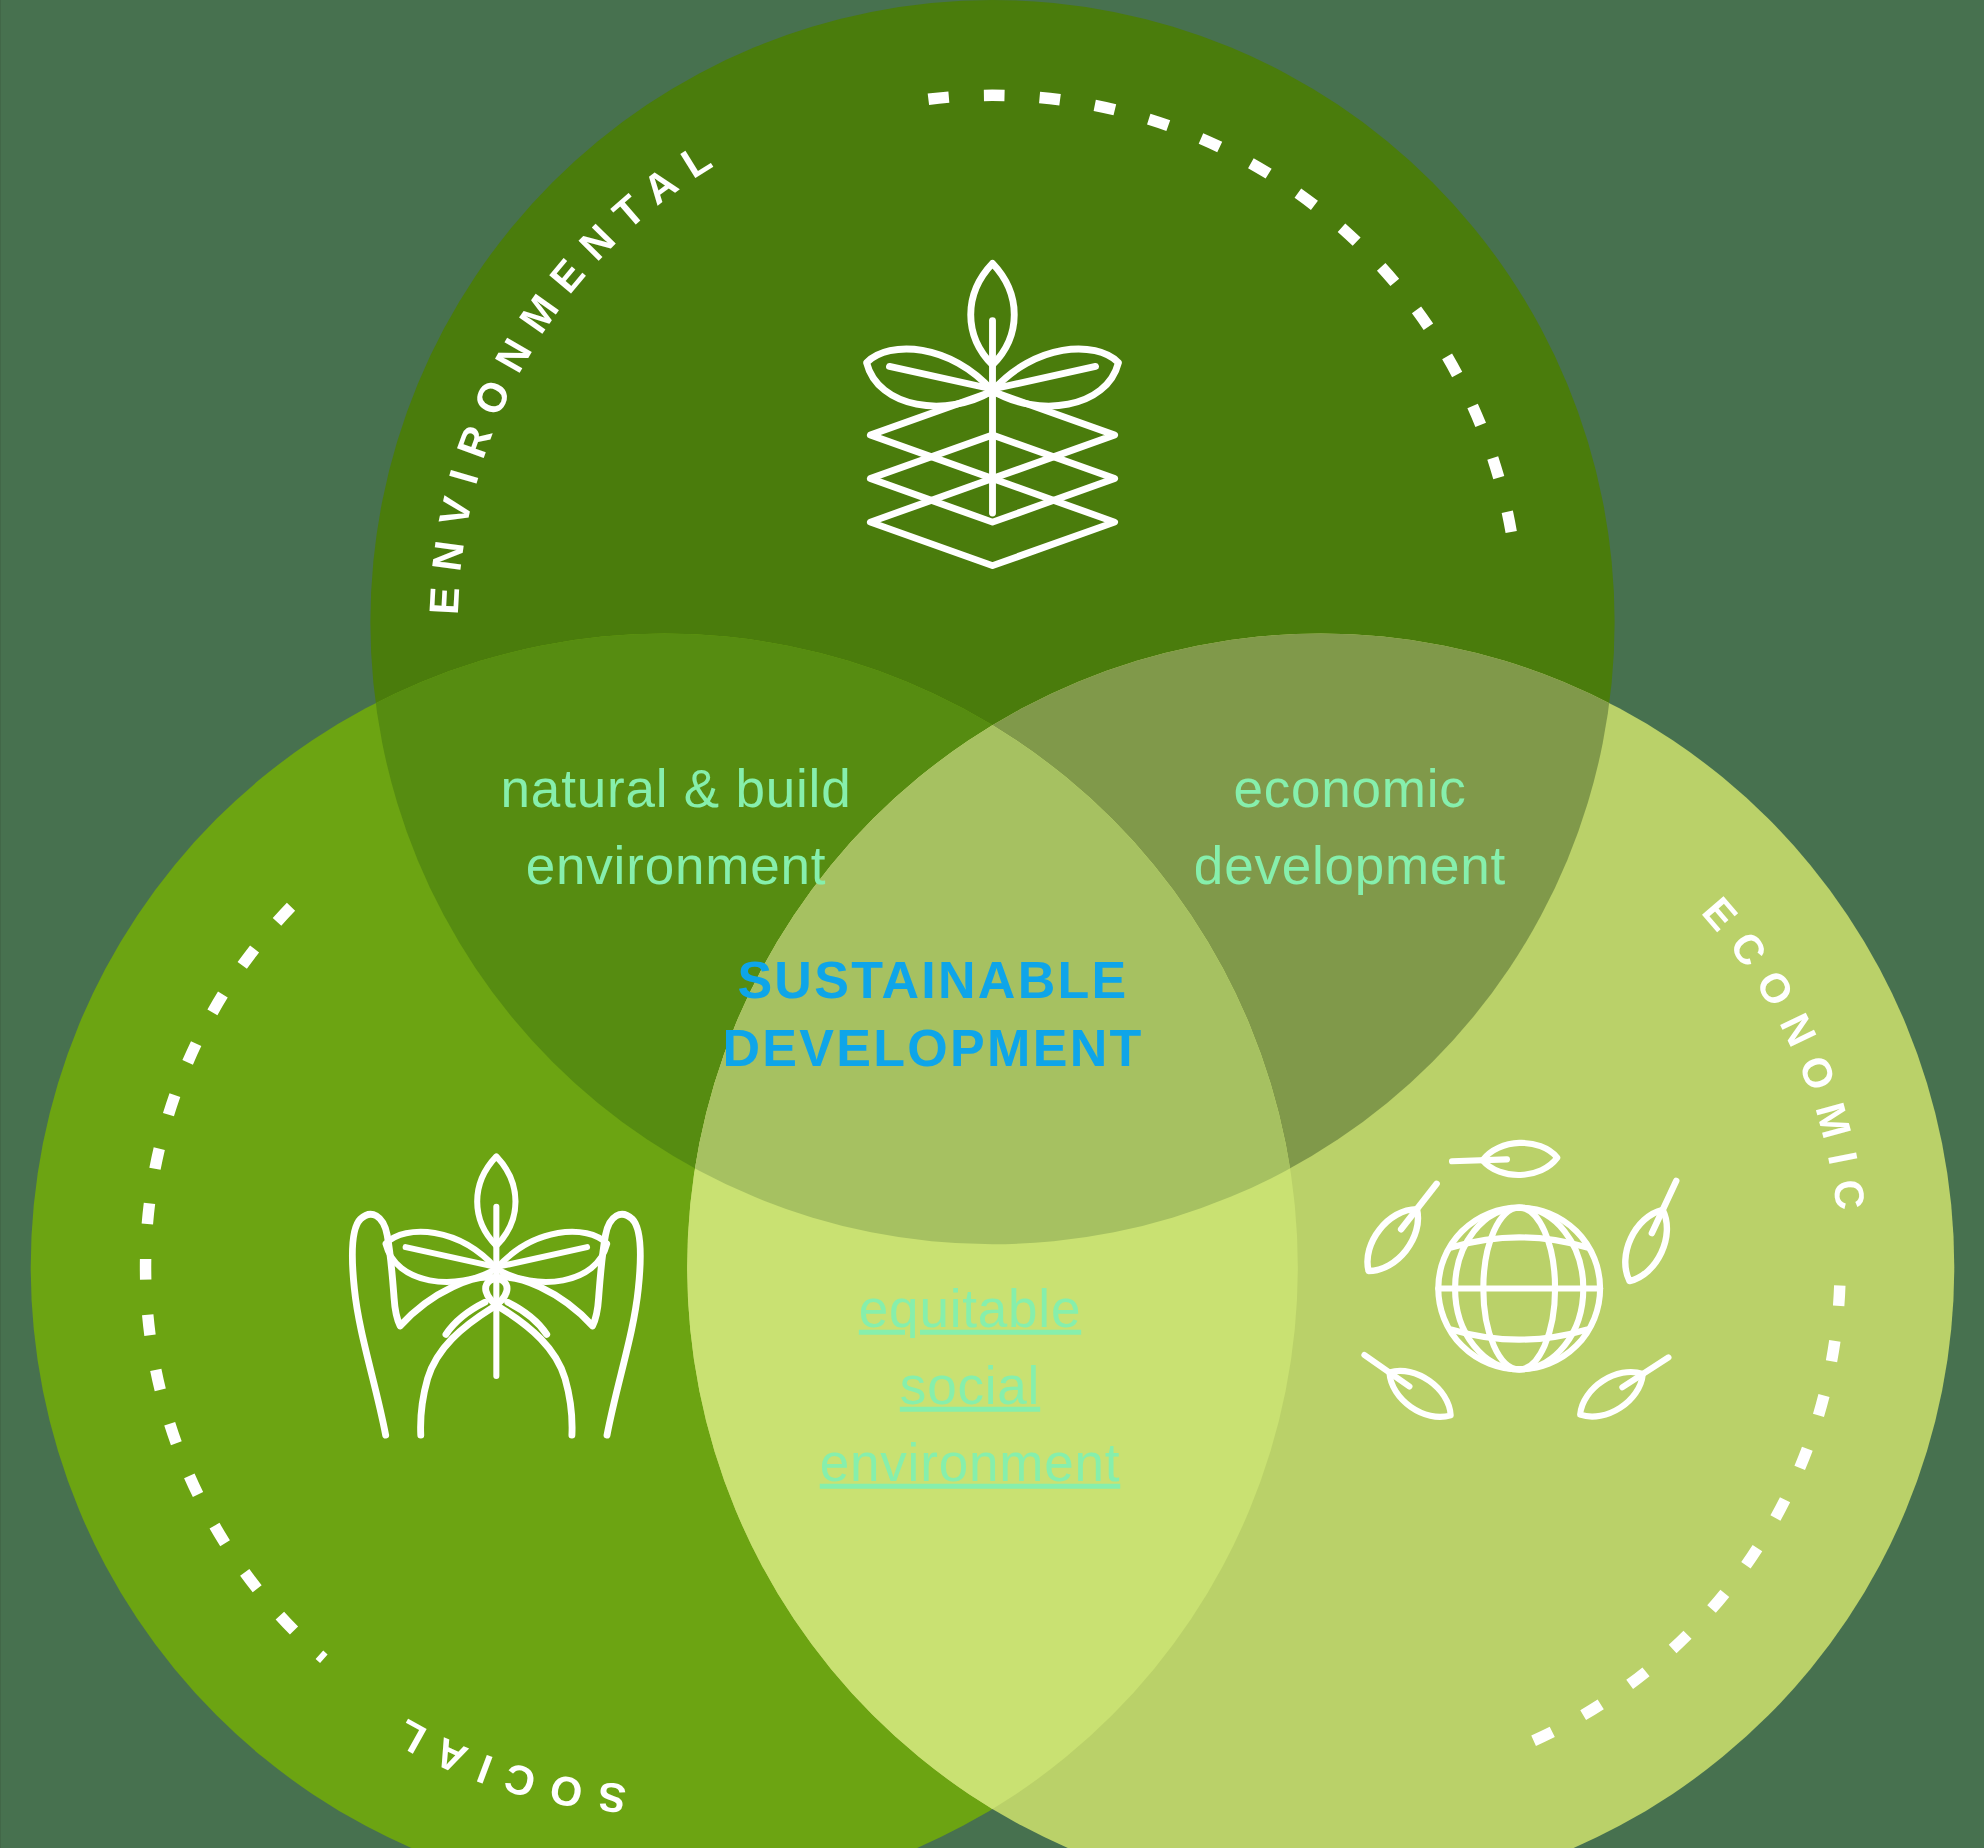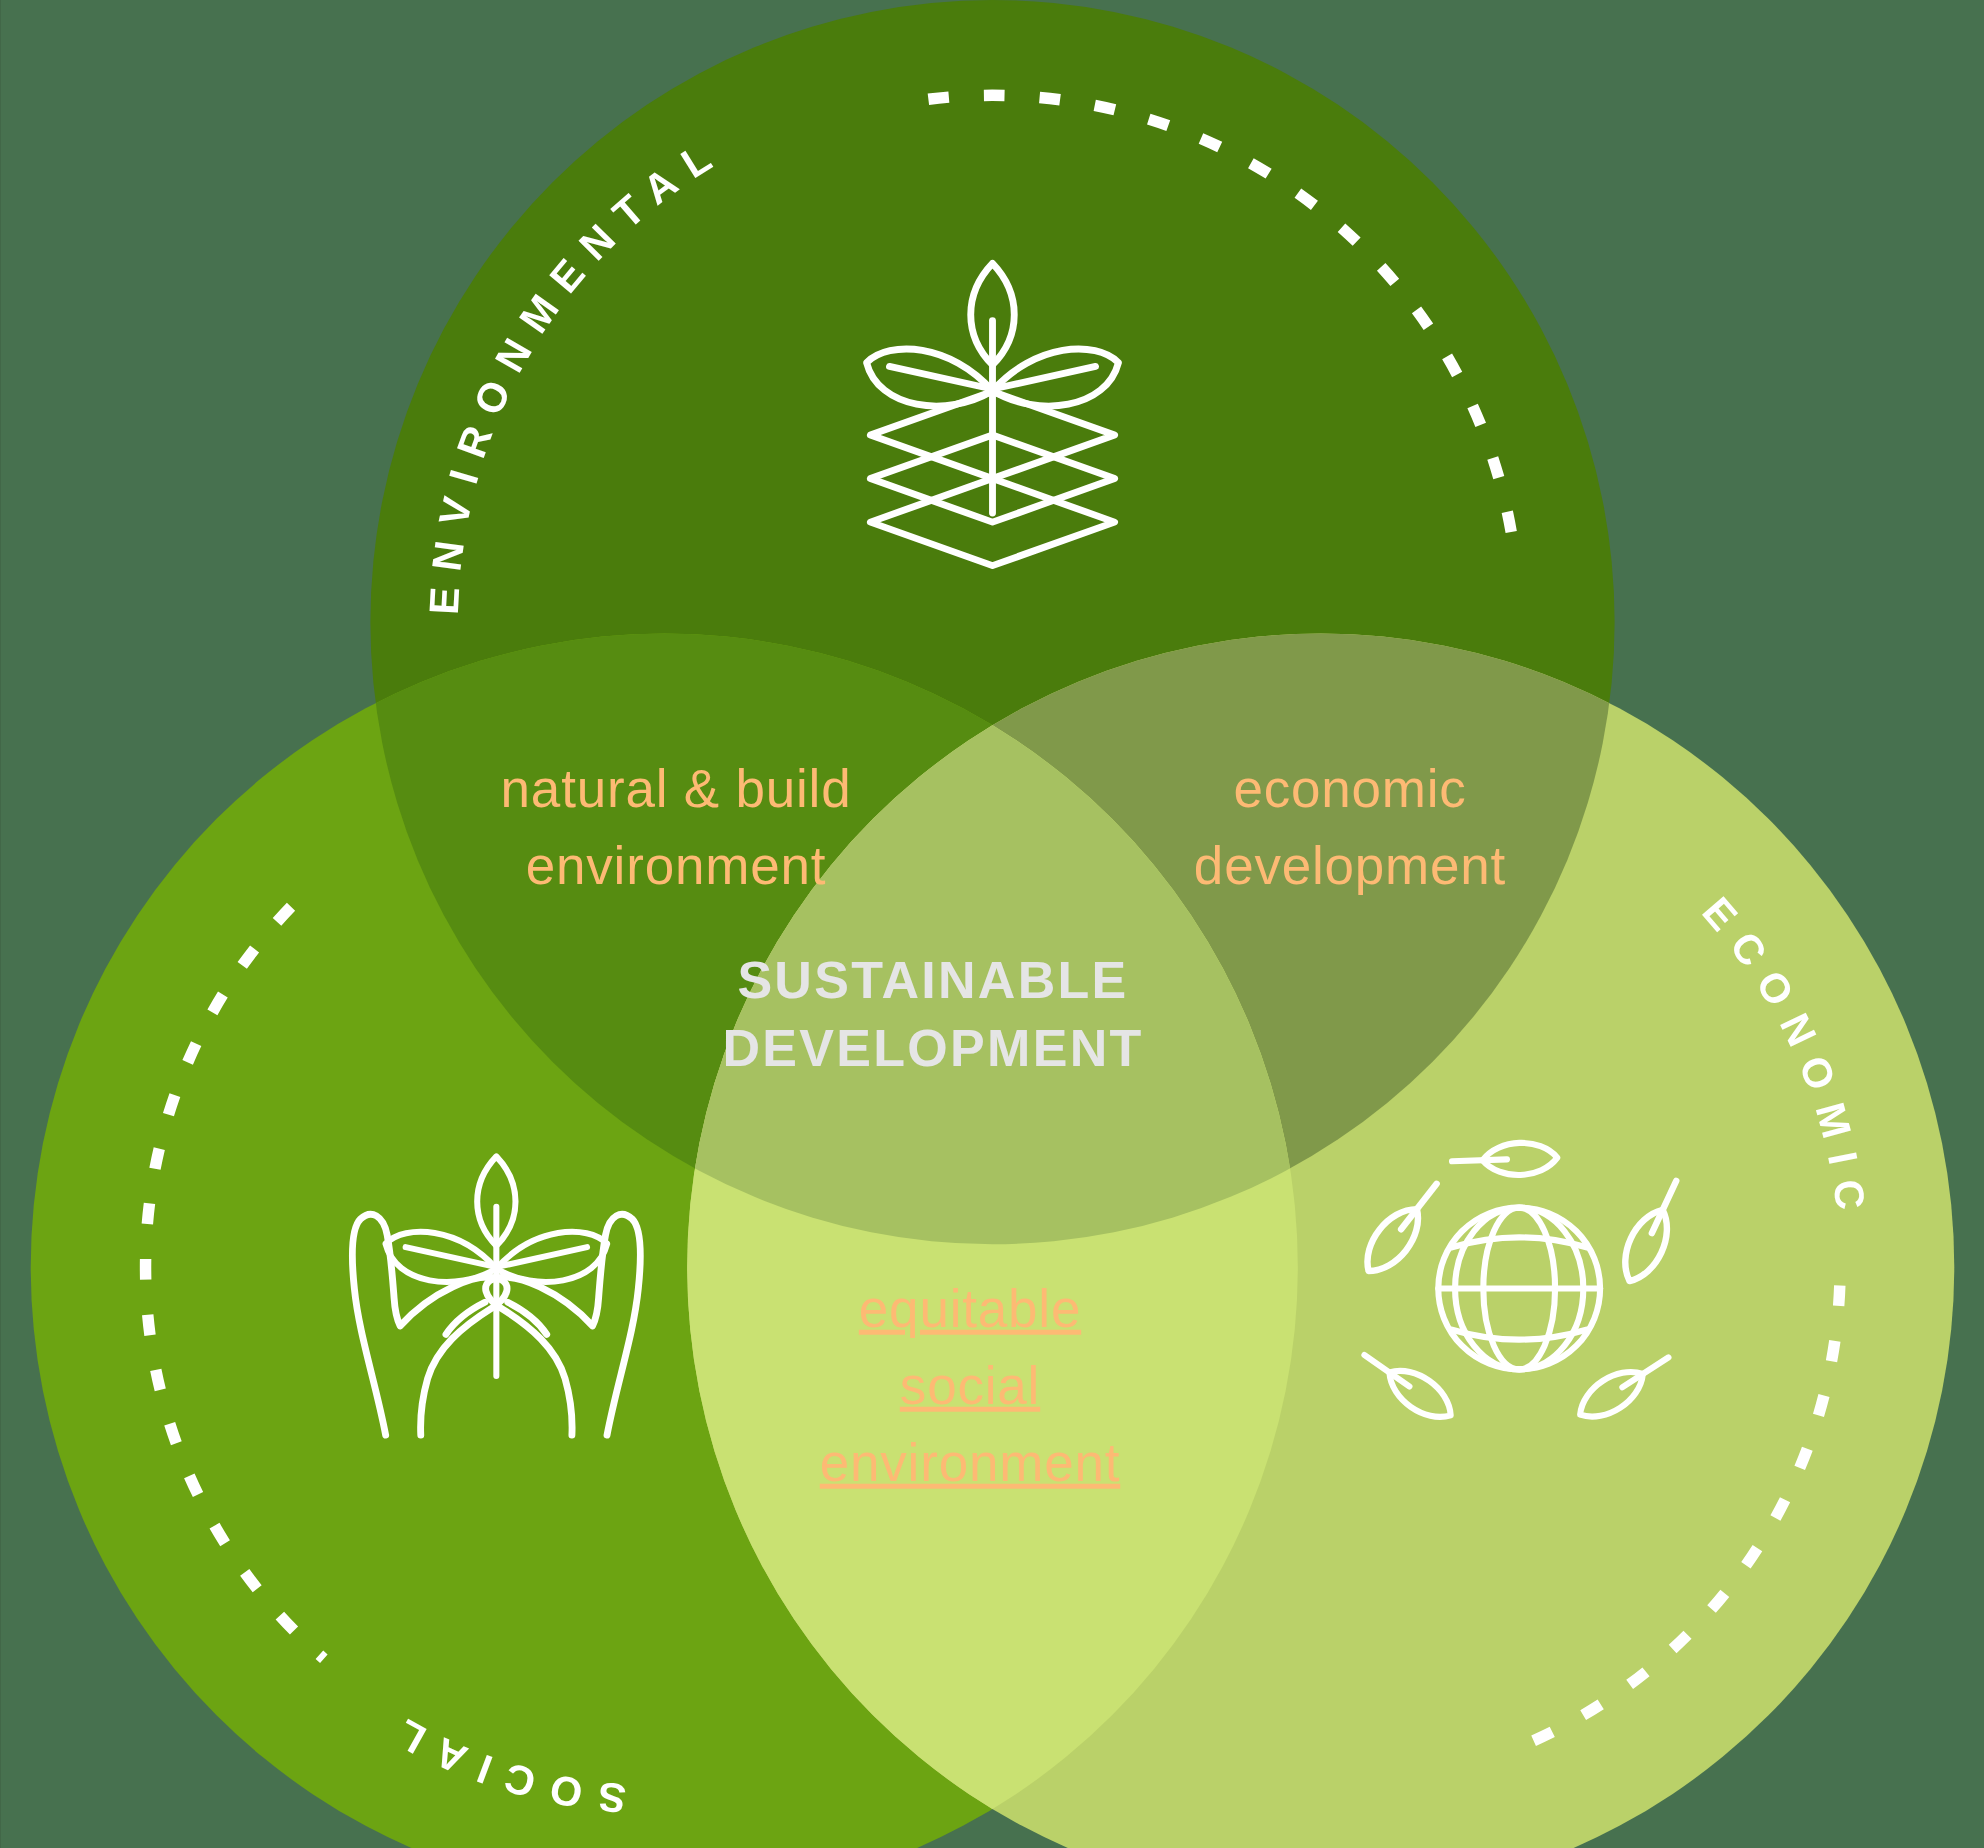--- a/index.html
+++ b/index.html
@@ -8,32 +8,32 @@
     width:1985px;height:1848px;
     overflow:hidden;
     font-family:"Liberation Sans", sans-serif;
   }
   #venn-svg{position:absolute;left:0;top:0;width:1985px;height:1848px;display:block;}
   .overlap-label{
     position:absolute;
     transform:translate(-50%,-50%);
     text-align:center;
     white-space:pre-line;
-    color:#fdba74;
+    color:#86efac;
     font-size:53px;
     line-height:1.45;
     letter-spacing:0.8px;
     font-weight:400;
   }
   #center-title{
     position:absolute;
     transform:translate(-50%,-50%);
     text-align:center;
     white-space:pre-line;
-    color:#e5e5e5;
+    color:#0ea5e9;
     font-size:52px;
     line-height:1.3;
     letter-spacing:2.3px;
     font-weight:700;
   }
   .curved-label{
     font-weight:700;
     font-size:54px;
     letter-spacing:20px;
     fill:#ffffff;

